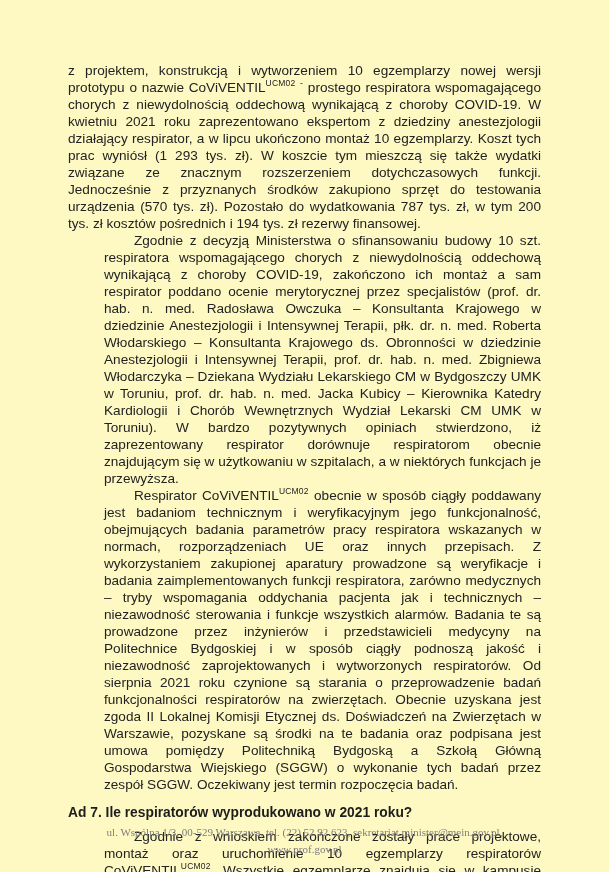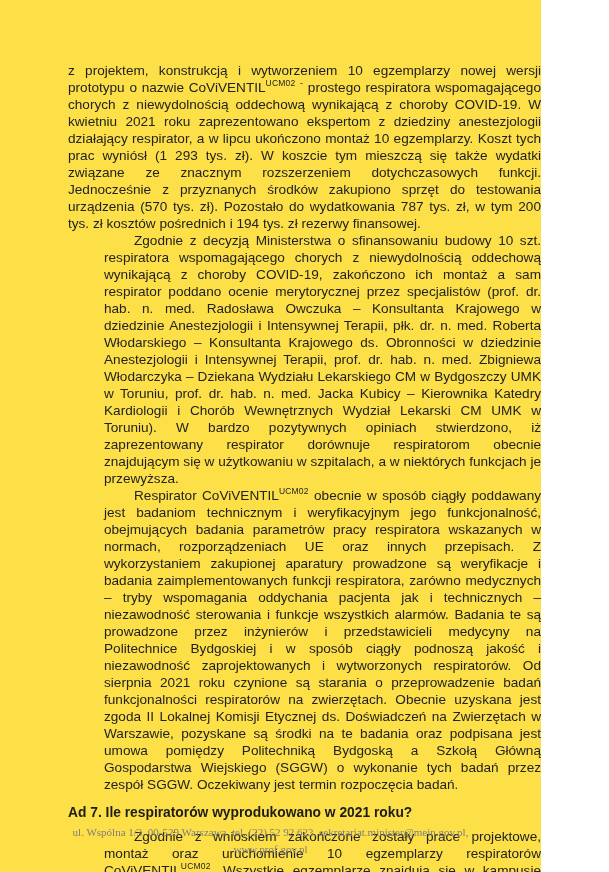--- a/index.html
+++ b/index.html
@@ -2,23 +2,23 @@
 <html lang="pl"><head>
 <meta charset="utf-8">
 <style>
   html, body {
     margin: 0;
     padding: 0;
     background: #ffffff;
   }
   .page {
     position: relative;
-    width: 541px;
+    width: 609px;
     height: 872px;
-    background: #fde047;
+    background: #fef9c3;
     overflow: hidden;
     font-family: "Liberation Sans", sans-serif;
   }
   .content {
     position: absolute;
     left: 68px;
     top: 62px;
     width: 473px;
     color: #222222;
     font-size: 13.6px;

